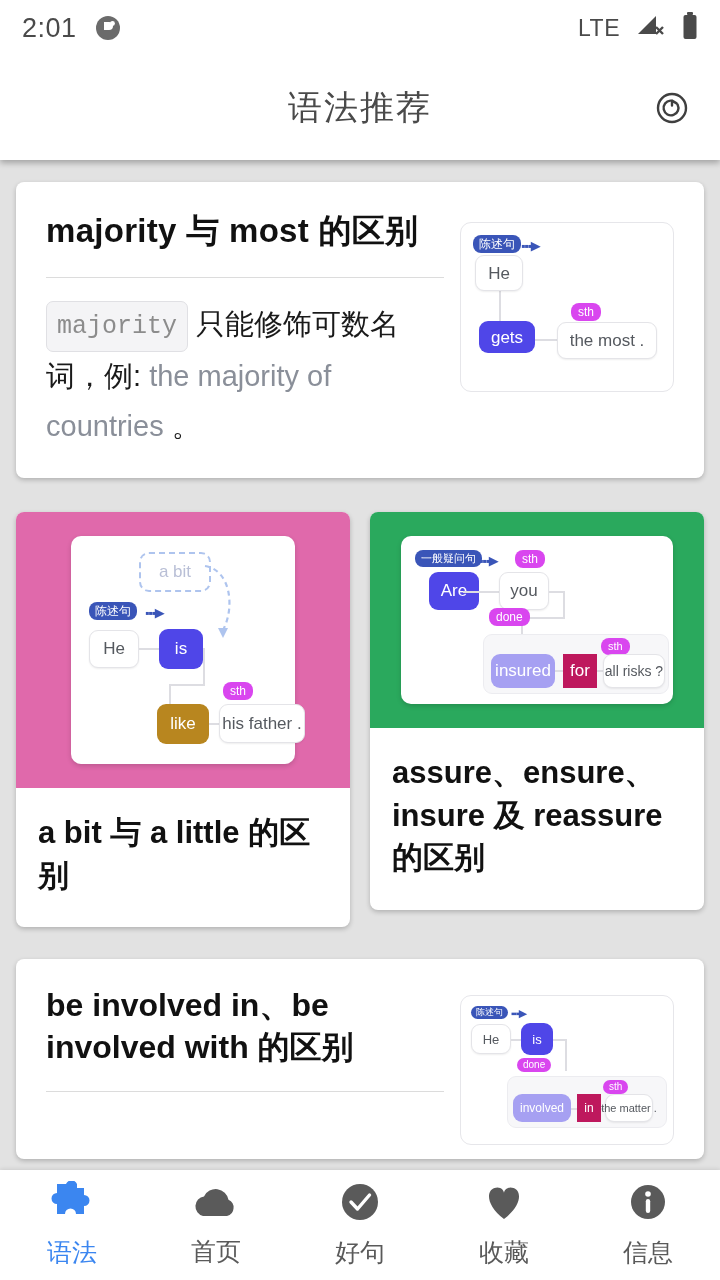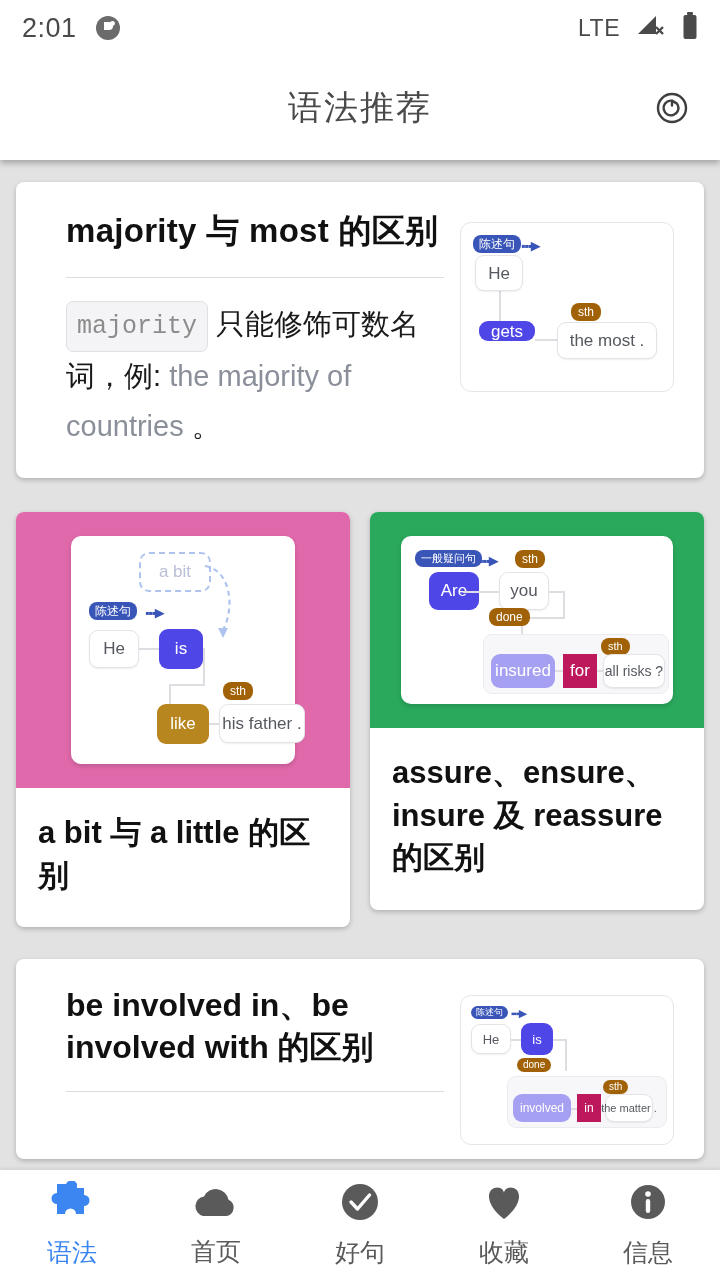--- a/index.html
+++ b/index.html
@@ -41,21 +41,21 @@
     padding: 22px 16px 0 16px; overflow: hidden;
   }
 
   .card {
     background: #fff; border-radius: 8px;
     box-shadow: 0 2px 5px rgba(0,0,0,.22);
   }
 
   
   .card-wide { padding: 28px 30px 26px 30px; display: block; }
-  .card-wide-inner { display: flex; align-items: flex-start; margin-left: 20px; }
+  .card-wide-inner { display: flex; align-items: flex-start; }
   .cw-left { flex: 1 1 auto; min-width: 0; padding-right: 16px; }
   .cw-title {
     font-size: 33px; font-weight: bold; color: #111; line-height: 1.25;
     letter-spacing: .3px;
   }
   .cw-rule { height: 1px; background: #dcdcdc; margin: 26px 0 22px 0; }
   .cw-body { font-size: 29px; color: #1a1a1a; line-height: 1.72; }
   .code-chip {
     display: inline-block; font-family: "Liberation Mono", "DejaVu Sans Mono", monospace;
     font-size: 25px; color: #8c8c8c; background: #f4f4f6;
@@ -86,21 +86,21 @@
   .group-box{ background: #f7f7f9; border: 1px solid #ececf0; border-radius: 9px; }
   .n-dashed {
     border: 2px dashed #aec4ee; border-radius: 10px; color: #b9bfd6;
     background: #fff;
   }
   .badge-tag {
     position: absolute; display: flex; align-items: center; justify-content: center;
     border-radius: 8px; color: #fff; white-space: nowrap; line-height: 1;
   }
   .b-indigo { background: #3a55b8; }
-  .b-teal   { background: #a16207; text-align: center; }
+  .b-teal   { background: #d946ef; text-align: center; }
   .conn { position: absolute; background: #dddde2; }
   .dots { position: absolute; color: #3a55b8; font-size: 12px; letter-spacing: -1px; line-height:1; }
 
   
   .row2 { display: flex; gap: 20px; margin-top: 34px; align-items: flex-start; }
   .col-card { flex: 1 1 0; overflow: hidden; }
   .hero { padding: 24px 20px; display: flex; align-items: center; justify-content: center; }
   .hero-pink { background: #e069ab; }
   .hero-green { background: #2aa95d; }
   .hero-inner { background: #fff; border-radius: 10px; box-shadow: 0 2px 5px rgba(0,0,0,.16); position: relative; }
@@ -181,21 +181,21 @@
           <div class="cw-body">
             <span class="code-chip">majority</span><span> 只能修饰可数名词，例: </span><span class="grey-en">the majority of countries</span><span> 。</span>
           </div>
         </div>
 
         <div class="diagram d1">
           <div class="badge-tag b-indigo" style="left:12px; top:12px; padding:3px 6px; font-size:12px;">陈述句</div>
           <div class="dots" style="left:60px; top:16px;">▪▪▪<span style="font-size:13px;">▶</span></div>
           <div class="conn" style="left:38px; top:62px; width:2px; height:38px;"></div>
           <div class="node n-plain" style="left:14px; top:32px; width:48px; height:36px;">He</div>
-          <div class="node n-indigo" style="left:18px; top:98px; width:56px; height:20px;">gets</div>
+          <div class="node n-indigo" style="left:18px; top:98px; width:56px; height:32px;">gets</div>
           <div class="conn" style="left:74px; top:116px; width:22px; height:2px;"></div>
           <div class="badge-tag b-teal" style="left:110px; top:80px; padding:3px 7px; font-size:12px;">sth</div>
           <div class="node n-plain" style="left:96px; top:99px; width:100px; height:37px;">the most .</div>
         </div>
       </div>
     </div>
 
     <div class="row2">
 
       <div class="card col-card">

